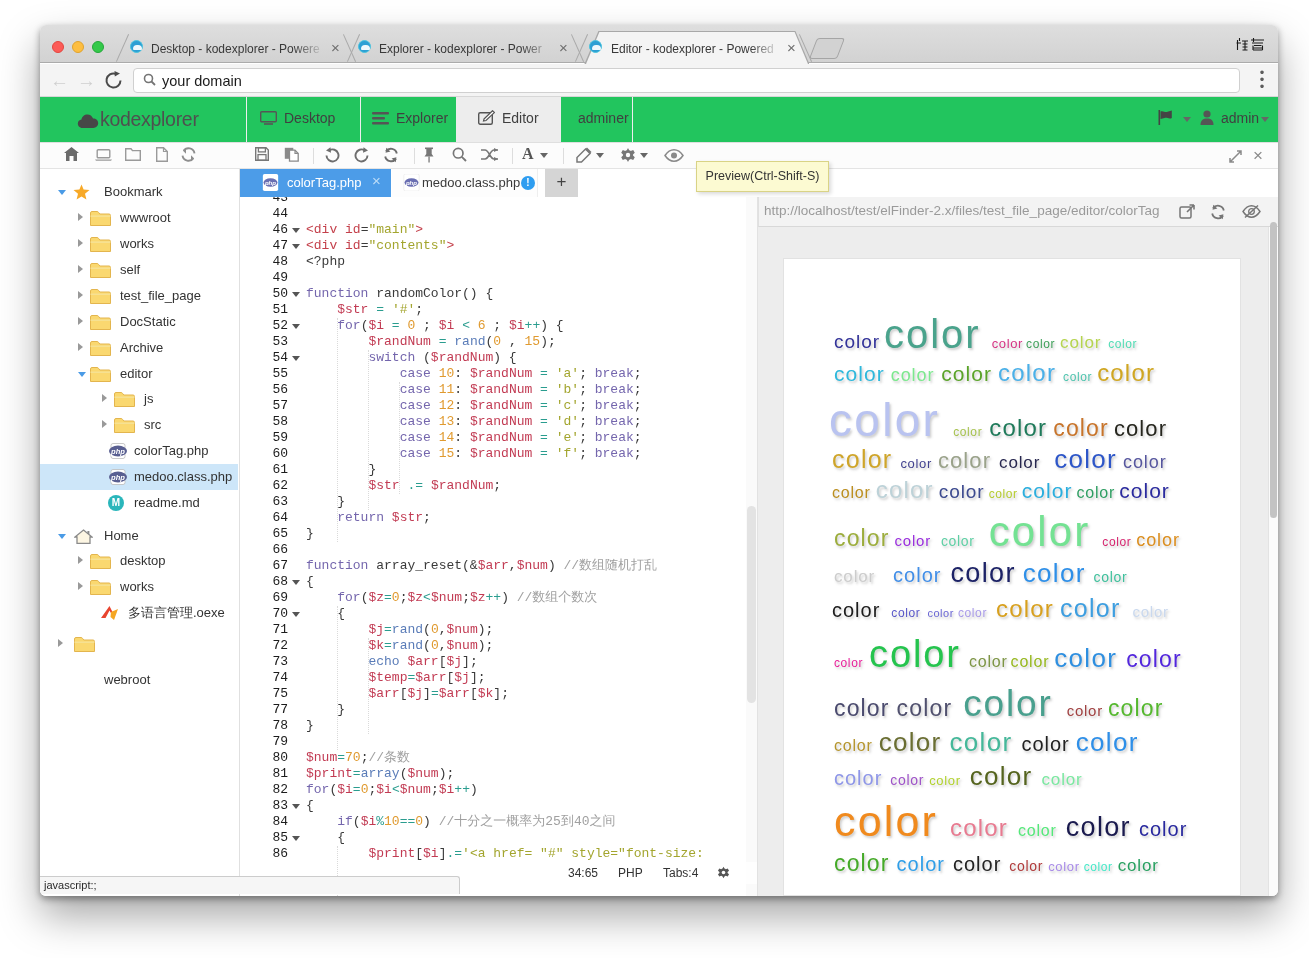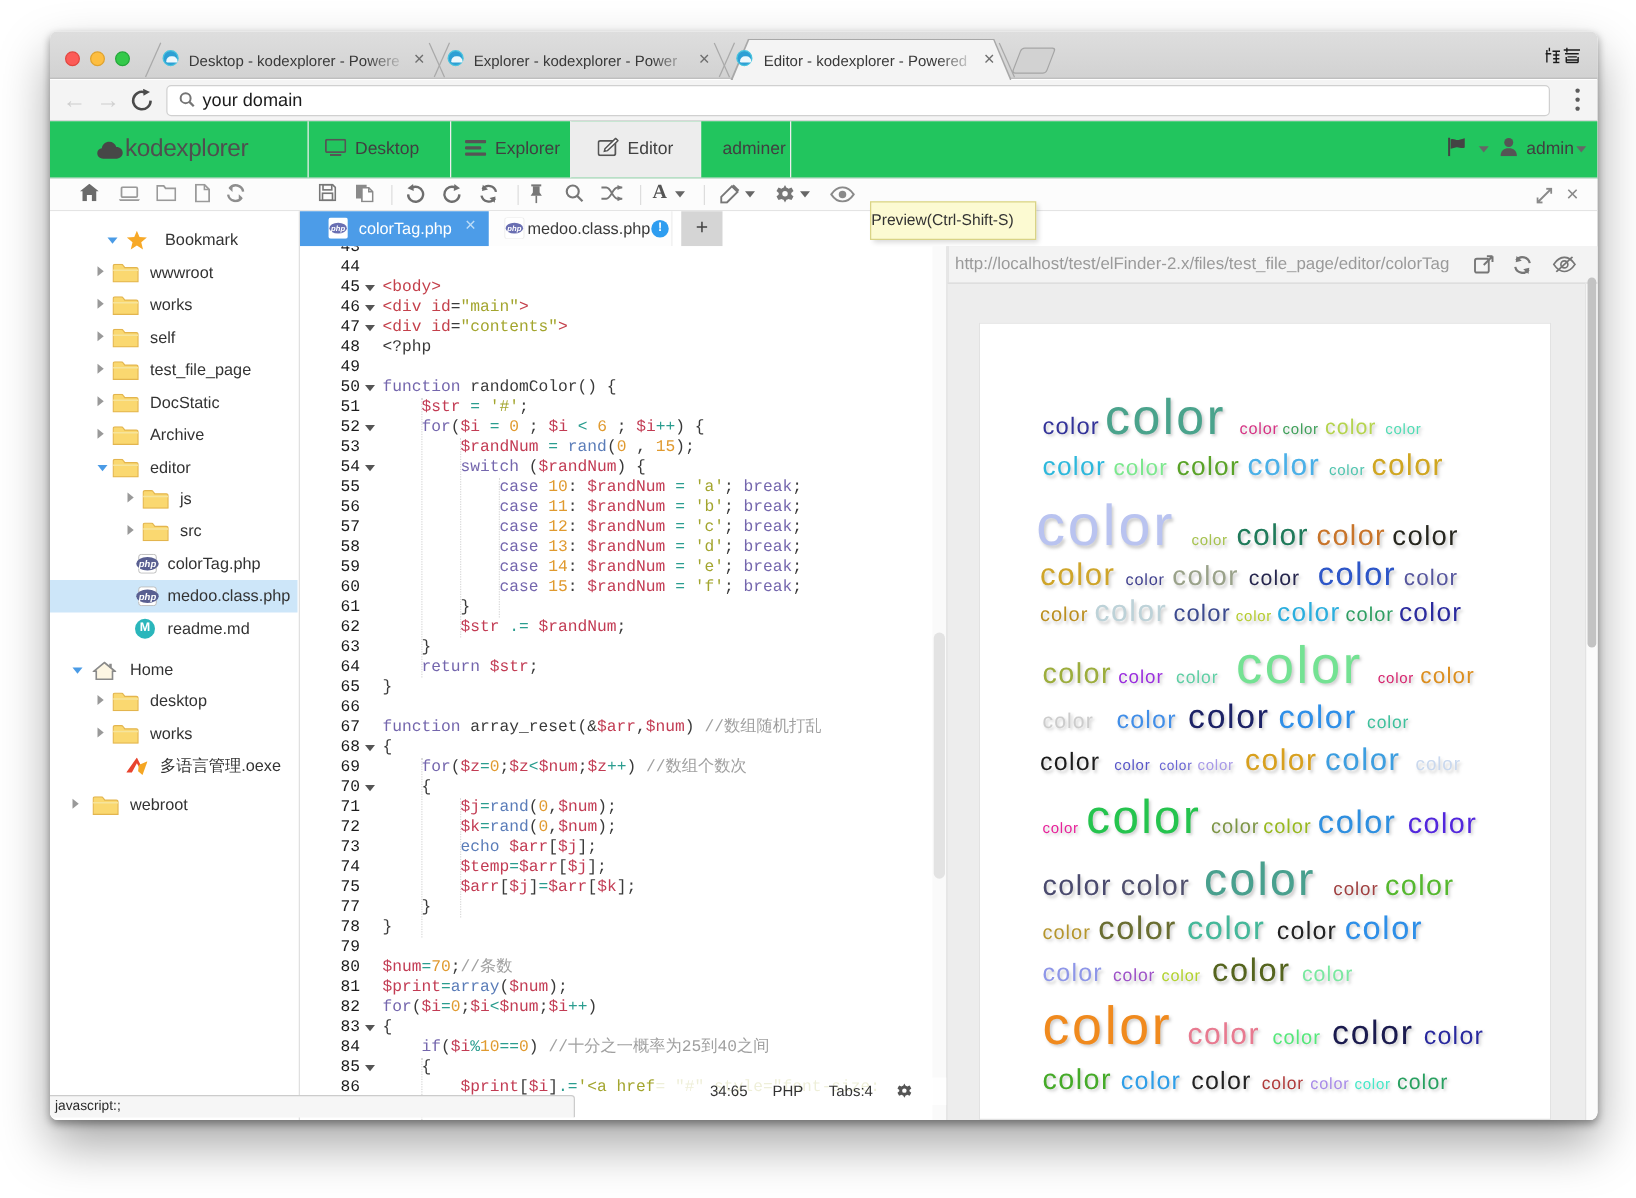--- a/index.html
+++ b/index.html
@@ -115,21 +115,21 @@
   width:408px; overflow:hidden; }
 #pcard { position:absolute; left:25px; top:61px; width:458px; height:638px; background:#fff;
   border:1px solid #e2e2e2; overflow:hidden; }
 .crow { position:absolute; display:flex; align-items:baseline; white-space:nowrap; }
 .crow span { line-height:1; letter-spacing:0.05em; text-shadow:1.5px 2px 2.5px rgba(60,60,60,0.26); }
 #pscroll { position:absolute; left:510px; top:30px; width:11px; height:669px; background:#fbfbfb; border-left:1px solid #e3e3e3;}
 #pthumb { position:absolute; left:511.5px; top:25px; width:7px; height:296px; background:#c3c3c3; border-radius:4px; }
 
 #tooltip { position:absolute; left:656px; top:136px; width:133px; height:31px; background:#fcfad2;
   border:1px solid #d9d386; box-shadow:2px 2px 4px rgba(0,0,0,0.15); z-index:40;
-  font-size:12.5px; color:#333; text-align:left; line-height:29px; }
+  font-size:12.5px; color:#333; text-align:center; line-height:29px; }
 </style>
 </head>
 <body>
 <div id="win">
 
   <div id="titlebar">
     <div class="light" id="l1"></div>
       <div class="light" id="l2"></div>
       <div class="light" id="l3"></div>
     <div id="activetabb"></div>
@@ -321,21 +321,21 @@
           <text x="10" y="12.6" font-size="7.2" fill="#fff" text-anchor="middle" font-family="Liberation Sans" font-weight="bold" font-style="italic">php</text>
         </svg>
       <div class="nm">medoo.class.php</div>
       <div id="info">!</div>
     </div>
     <div id="plus">+</div>
   </div>
   <div id="tooltip">Preview(Ctrl-Shift-S)</div>
 
   <div id="sidebar">
-<div class="trow" style="top:10px;margin-left:28px;">
+<div class="trow" style="top:10px;">
         <span class="car cexp" style="left:18px;"></span>
         <svg class="fico" style="left:33px; top:5px;" width="17" height="16" viewBox="0 0 17 16">
           <path d="M8.5 0.5 L10.6 5.6 L16.5 6 L12 9.8 L13.4 15.5 L8.5 12.4 L3.6 15.5 L5 9.8 L0.5 6 L6.4 5.6 Z" fill="#f7a928"></path>
         </svg>
         <span class="lbl" style="left:64px;">Bookmark</span>
       </div>
 <div class="trow" style="top:36px;">
         <span class="car ccol" style="left:38px;"></span>
         <svg class="fico" style="left:50px;" width="21" height="15" viewBox="0 0 21 15">
           <path d="M0.5 14.5 L0.5 2 Q0.5 0.5 2 0.5 L7 0.5 Q8 0.5 8.6 1.4 L9.8 3 L19 3 Q20.5 3 20.5 4.5 L20.5 14.5 Z" fill="#fad870" stroke="#e3b54e" stroke-width="1"></path>
@@ -457,29 +457,28 @@
           <path d="M10 6 L17 3 L13 14 L9.5 11 Z" fill="#f5a623"></path>
         </svg>
         <span class="lbl" style="left:88px;">多语言管理.oexe</span>
       </div>
 <div class="trow" style="top:462px;">
         <span class="car ccol" style="left:18px;"></span>
         <svg class="fico" style="left:34px;" width="21" height="15" viewBox="0 0 21 15">
           <path d="M0.5 14.5 L0.5 2 Q0.5 0.5 2 0.5 L7 0.5 Q8 0.5 8.6 1.4 L9.8 3 L19 3 Q20.5 3 20.5 4.5 L20.5 14.5 Z" fill="#fad870" stroke="#e3b54e" stroke-width="1"></path>
           <path d="M0.5 5.2 L20.5 5.2" stroke="#f6e49c" stroke-width="1.2"></path>
         </svg>
-        <span class="lbl" style="left:64px;">webroot</span>
+        <span class="lbl" style="left:64px;margin-top:36px;">webroot</span>
       </div>
 </div>
 
   <div id="editor">
     <div id="code">
 <div class="cl"><span class="ln">43</span><span class="fm"></span><span class="pl"></span></div>
 <div class="cl"><span class="ln">44</span><span class="fm"></span><span class="pl"></span></div>
-<div class="cl"><span class="ln">45</span><span class="fm"><i></i></span><span class="pl"><span class="t">&lt;body&gt;</span></span></div>
 <div class="cl"><span class="ln">46</span><span class="fm"><i></i></span><span class="pl"><span class="t">&lt;div</span> <span class="t">id</span>=<span class="s">"main"</span><span class="t">&gt;</span></span></div>
 <div class="cl"><span class="ln">47</span><span class="fm"><i></i></span><span class="pl"><span class="t">&lt;div</span> <span class="t">id</span>=<span class="s">"contents"</span><span class="t">&gt;</span></span></div>
 <div class="cl"><span class="ln">48</span><span class="fm"></span><span class="pl">&lt;?php</span></div>
 <div class="cl"><span class="ln">49</span><span class="fm"></span><span class="pl"></span></div>
 <div class="cl"><span class="ln">50</span><span class="fm"><i></i></span><span class="pl"><span class="k">function</span> randomColor() {</span></div>
 <div class="cl"><span class="ln">51</span><span class="fm"></span><span class="pl">    <span class="v">$str</span> <span class="o">=</span> <span class="s">'#'</span>;</span></div>
 <div class="cl"><span class="ln">52</span><span class="fm"><i></i></span><span class="pl">    <span class="k">for</span>(<span class="v">$i</span> <span class="o">=</span> <span class="n">0</span> ; <span class="v">$i</span> <span class="o">&lt;</span> <span class="n">6</span> ; <span class="v">$i</span><span class="o">++</span>) {</span></div>
 <div class="cl"><span class="ln">53</span><span class="fm"></span><span class="pl">        <span class="v">$randNum</span> <span class="o">=</span> <span class="b">rand</span>(<span class="n">0</span> , <span class="n">15</span>);</span></div>
 <div class="cl"><span class="ln">54</span><span class="fm"><i></i></span><span class="pl">        <span class="k">switch</span> (<span class="v">$randNum</span>) {</span></div>
 <div class="cl"><span class="ln">55</span><span class="fm"></span><span class="pl">            <span class="k">case</span> <span class="n">10</span>: <span class="v">$randNum</span> <span class="o">=</span> <span class="s">'a'</span>; <span class="k">break</span>;</span></div>

